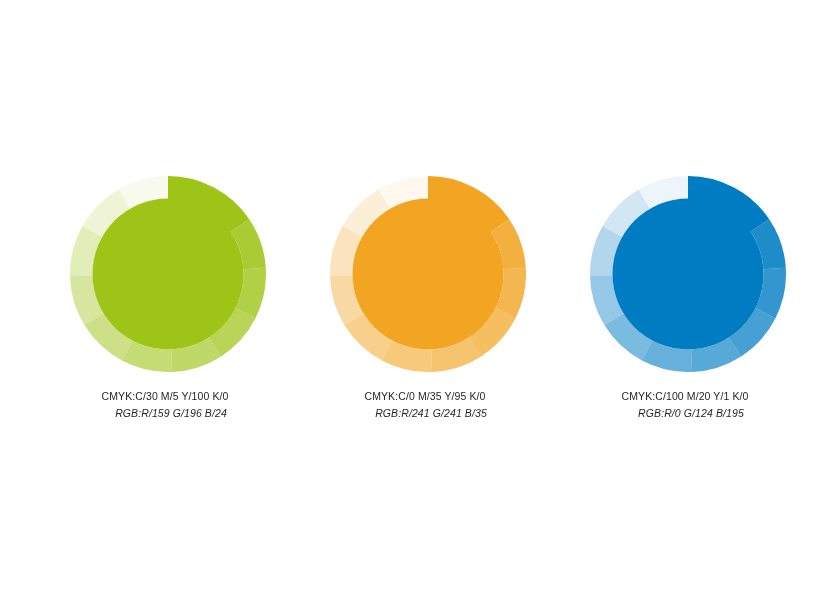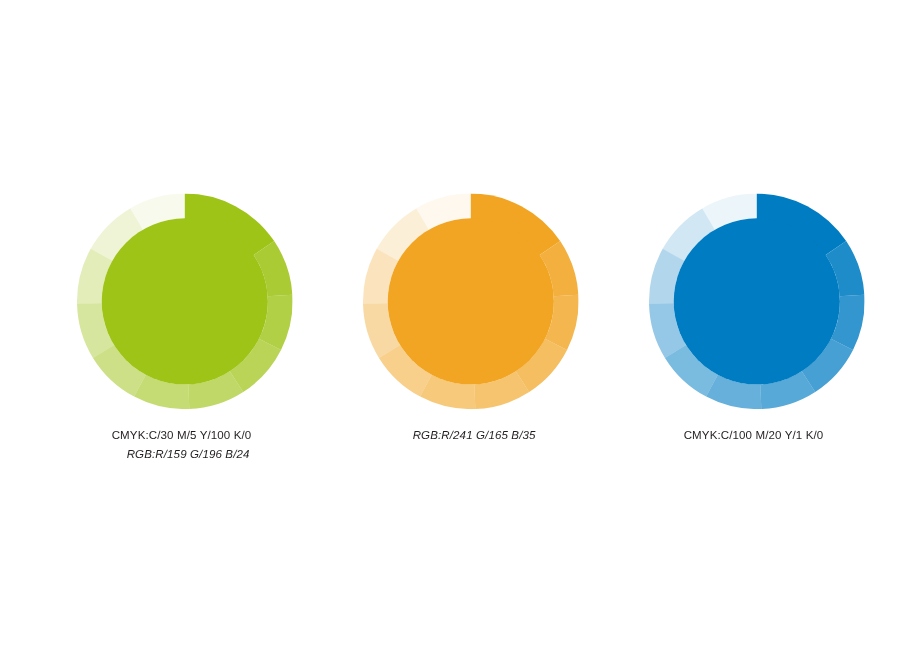--- a/index.html
+++ b/index.html
@@ -100,21 +100,22 @@
             <path d="M53.052843721410945 188.29475928589272A100 100 0 0 1 14.827306585695226 152.3985905970079L34.34604882647341 140.39058025186029A77.08333333333334 77.08333333333334 0 0 0 63.81156703525427 168.06054361620897Z" fill="#f1a523" fill-opacity="0.52"></path>
             <path d="M104.18756537291999 199.91228300988584A100 100 0 0 1 53.052843721410945 188.29475928589272L63.81156703525427 168.06054361620897A77.08333333333334 77.08333333333334 0 0 0 103.22791497495916 177.0157181534537Z" fill="#f1a523" fill-opacity="0.6"></path>
             <path d="M154.17082102827396 184.05666034956843A100 100 0 0 1 104.18756537291993 199.91228300988584L103.22791497495912 177.0157181534537A77.08333333333334 77.08333333333334 0 0 0 141.75667454262785 164.79367568612568Z" fill="#f1a523" fill-opacity="0.66"></path>
             <path d="M189.25858184521252 145.0877540689431A100 100 0 0 1 154.17082102827396 184.05666034956843L141.75667454262785 164.79367568612568A77.08333333333334 77.08333333333334 0 0 0 168.80349017235136 134.75514376147697Z" fill="#f1a523" fill-opacity="0.72"></path>
             <path d="M199.80267284282715 93.72094804706867A100 100 0 0 1 189.25858184521252 145.0877540689431L168.80349017235136 134.75514376147697A77.08333333333334 77.08333333333334 0 0 0 176.9312269830126 95.15989745294877Z" fill="#f1a523" fill-opacity="0.8"></path>
             <path d="M182.90375725550422 44.080709652925364A100 100 0 0 1 199.80267284282715 93.72094804706872L176.9312269830126 95.15989745294881A77.08333333333334 77.08333333333334 0 0 0 163.90497955111783 56.89554702412996Z" fill="#f1a523" fill-opacity="0.88"></path>
             <circle cx="100" cy="100" r="77.08333333333334" fill="#f1a523"></circle>
           </svg>
         </div>
         <div class="swatch-caption">
-          <span class="caption-line caption-rgb">RGB:R/241  G/165  B/35</span>
+          <span class="caption-line caption-cmyk">CMYK:C/0  M/35  Y/95  K/0</span>
+          <span class="caption-line caption-rgb">RGB:R/241  G/241  B/35</span>
         </div>
       </div>
       <div class="swatch" style="left: 558px; top: 176px;">
         <div class="swatch-wheel">
           <svg viewBox="0 0 200 200">
             <path d="M100 100 L100 0 A100 100 0 0 1 182.90375725550416 44.08070965292531 Z" fill="#007cc3" fill-opacity="1"></path>
             <path d="M49.396623587883695 13.748633079274214A100 100 0 0 1 99.99999999999999 0L99.99999999999999 22.916666666666657A77.08333333333334 77.08333333333334 0 0 0 60.99323068232701 33.51457133194053Z" fill="#007cc3" fill-opacity="0.08"></path>
             <path d="M12.707792273019052 51.21403408612668A100 100 0 0 1 49.396623587883695 13.748633079274214L60.99323068232701 33.51457133194053A77.08333333333334 77.08333333333334 0 0 0 32.712256543785514 62.394151274722645Z" fill="#007cc3" fill-opacity="0.18"></path>
             <path d="M0.021931652515448263 102.09424198833567A100 100 0 0 1 12.707792273018995 51.214034086126794L32.71225654378546 62.39415127472274A77.08333333333334 77.08333333333334 0 0 0 22.933572315480646 101.61431153267542Z" fill="#007cc3" fill-opacity="0.3"></path>
             <path d="M14.827306585695226 152.3985905970079A100 100 0 0 1 0.021931652515448263 102.09424198833567L22.933572315480646 101.61431153267542A77.08333333333334 77.08333333333334 0 0 0 34.34604882647341 140.39058025186029Z" fill="#007cc3" fill-opacity="0.42"></path>
@@ -122,16 +123,17 @@
             <path d="M104.18756537291999 199.91228300988584A100 100 0 0 1 53.052843721410945 188.29475928589272L63.81156703525427 168.06054361620897A77.08333333333334 77.08333333333334 0 0 0 103.22791497495916 177.0157181534537Z" fill="#007cc3" fill-opacity="0.6"></path>
             <path d="M154.17082102827396 184.05666034956843A100 100 0 0 1 104.18756537291993 199.91228300988584L103.22791497495912 177.0157181534537A77.08333333333334 77.08333333333334 0 0 0 141.75667454262785 164.79367568612568Z" fill="#007cc3" fill-opacity="0.66"></path>
             <path d="M189.25858184521252 145.0877540689431A100 100 0 0 1 154.17082102827396 184.05666034956843L141.75667454262785 164.79367568612568A77.08333333333334 77.08333333333334 0 0 0 168.80349017235136 134.75514376147697Z" fill="#007cc3" fill-opacity="0.72"></path>
             <path d="M199.80267284282715 93.72094804706867A100 100 0 0 1 189.25858184521252 145.0877540689431L168.80349017235136 134.75514376147697A77.08333333333334 77.08333333333334 0 0 0 176.9312269830126 95.15989745294877Z" fill="#007cc3" fill-opacity="0.8"></path>
             <path d="M182.90375725550422 44.080709652925364A100 100 0 0 1 199.80267284282715 93.72094804706872L176.9312269830126 95.15989745294881A77.08333333333334 77.08333333333334 0 0 0 163.90497955111783 56.89554702412996Z" fill="#007cc3" fill-opacity="0.88"></path>
             <circle cx="100" cy="100" r="77.08333333333334" fill="#007cc3"></circle>
           </svg>
         </div>
         <div class="swatch-caption">
           <span class="caption-line caption-cmyk">CMYK:C/100  M/20  Y/1  K/0</span>
+          <span class="caption-line caption-rgb">RGB:R/0  G/124  B/195</span>
         </div>
       </div>
     </div>
 </div>
 
 </body></html>

